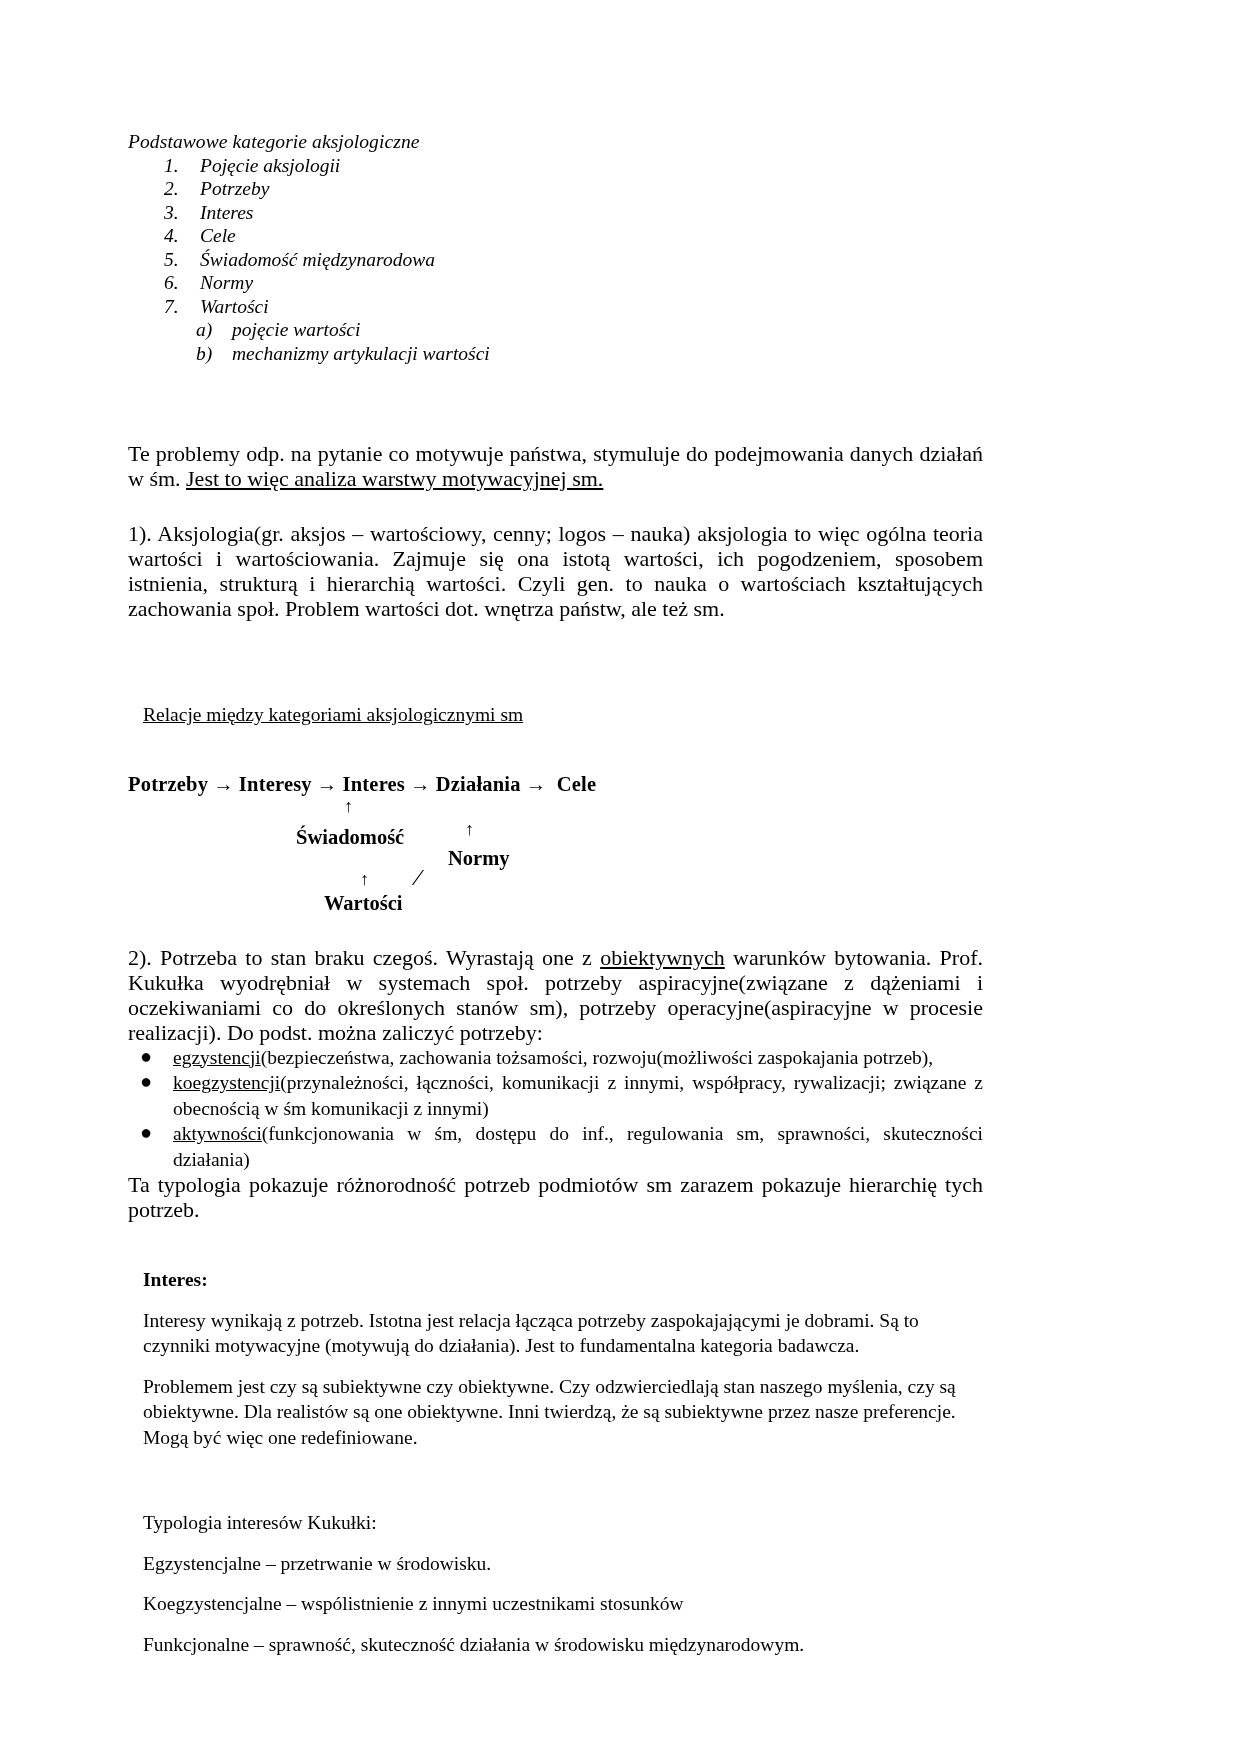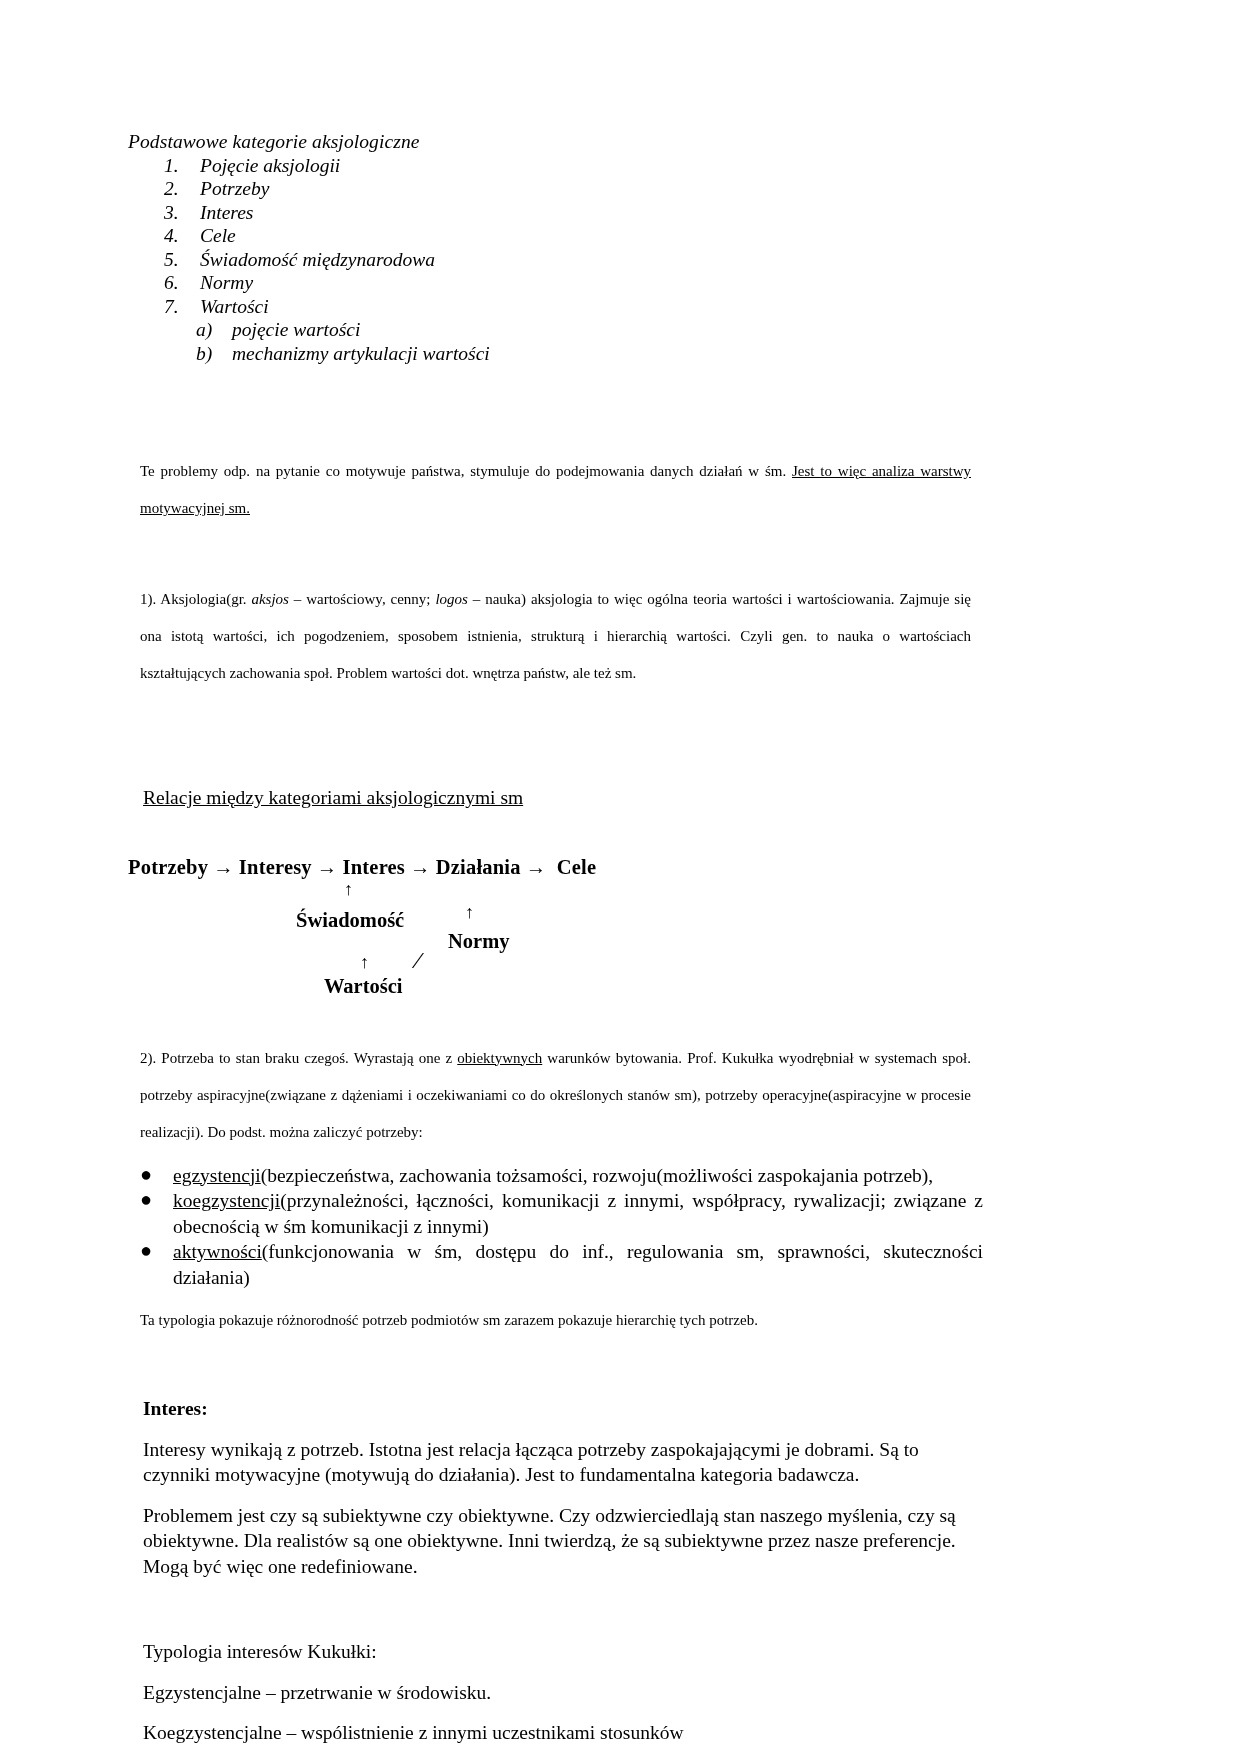--- a/index.html
+++ b/index.html
@@ -72,33 +72,33 @@
     position: absolute;
     left: 68px;
     top: 0;
     width: 32px;
     font-style: italic;
   }
 
   
   .p-just {
     text-align: justify;
-    font-size: 15px;
-    line-height: 37px;
-    margin: 12px;
+    font-size: 22px;
+    line-height: 25px;
+    margin: 0;
     hyphens: none;
   }
   .p-left {
     text-align: left;
     font-size: 19.5px;
     line-height: 25.5px;
     margin: 15px;
   }
   .u { text-decoration: underline; }
-  .i { font-style: italic; }
+  .i { }
   .b { font-weight: bold; }
 
   .spacer-lg { height: 54px; }
   .spacer-md { height: 30px; }
   .spacer-sm { height: 22px; }
   .spacer-xs { height: 12px; }
 
   
   .diagram {
     position: relative;
@@ -251,15 +251,16 @@
 
     <div class="p-left"><span class="b">Interes:</span></div>
     <p class="p-left">Interesy wynikają z potrzeb. Istotna jest relacja łącząca potrzeby zaspokajającymi je dobrami. Są to czynniki motywacyjne (motywują do działania). Jest to fundamentalna kategoria badawcza.</p>
     <p class="p-left">Problemem jest czy są subiektywne czy obiektywne. Czy odzwierciedlają stan naszego myślenia, czy są obiektywne. Dla realistów są one obiektywne. Inni twierdzą, że są subiektywne przez nasze preferencje. Mogą być więc one redefiniowane.</p>
 
     <div class="spacer-md"></div>
 
     <div class="p-left">Typologia interesów Kukułki:</div>
     <div class="p-left">Egzystencjalne – przetrwanie w środowisku.</div>
     <div class="p-left">Koegzystencjalne – wspólistnienie z innymi uczestnikami stosunków</div>
+    <div class="p-left">Funkcjonalne – sprawność, skuteczność działania w środowisku międzynarodowym.</div>
 
   </div>
 </div>
 
 </body></html>

